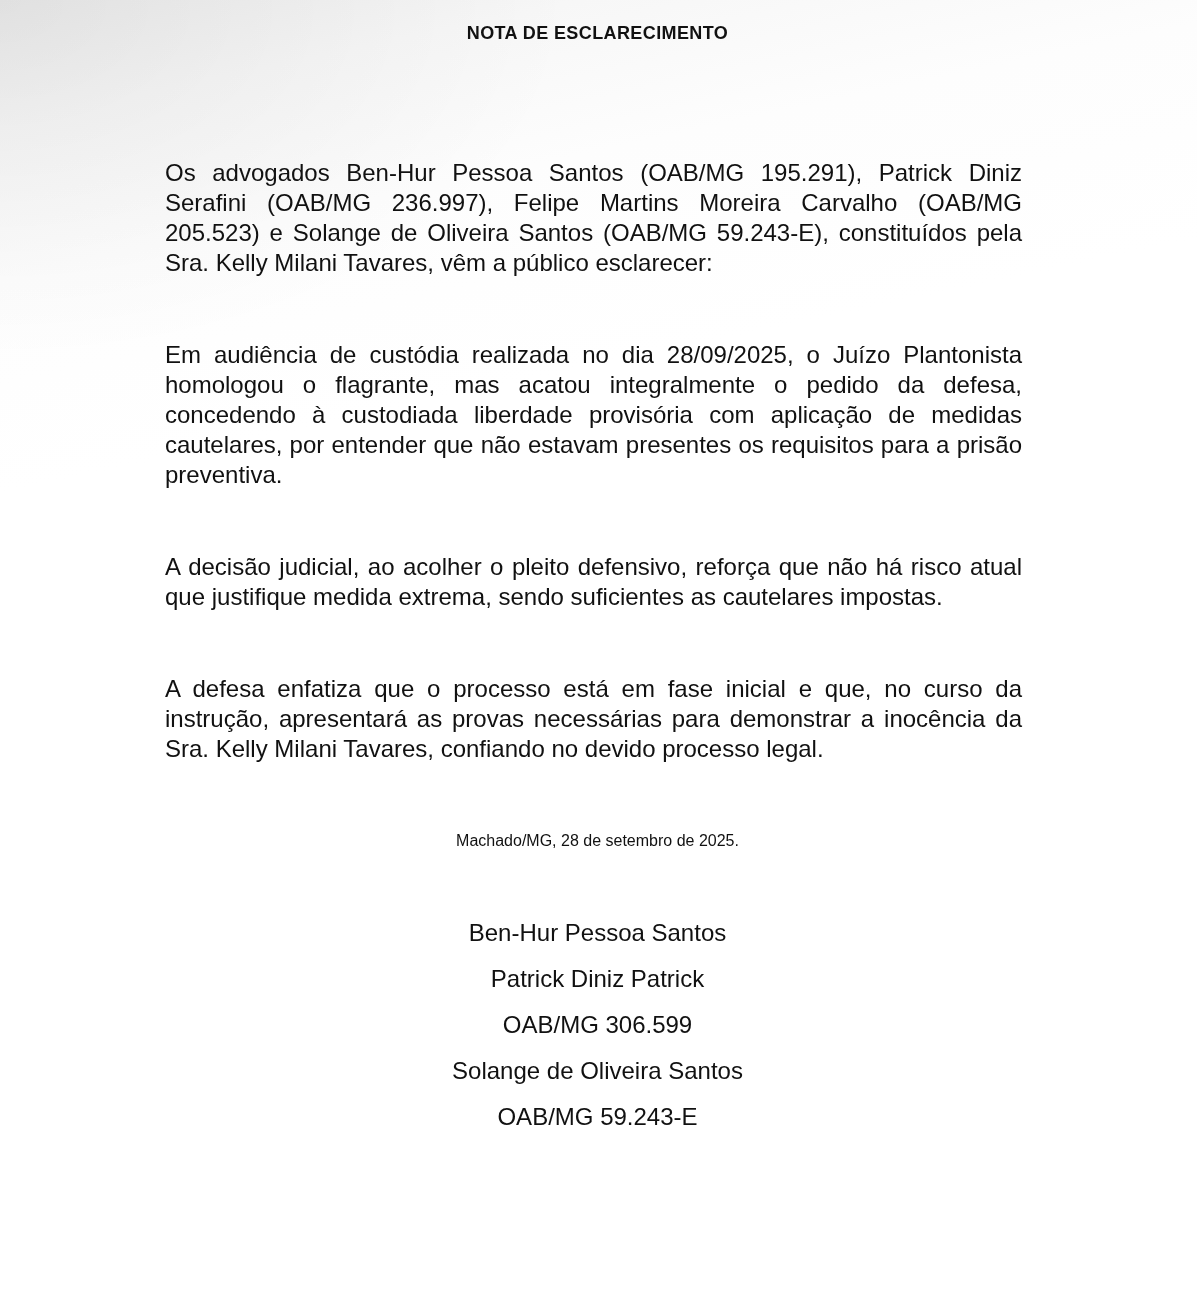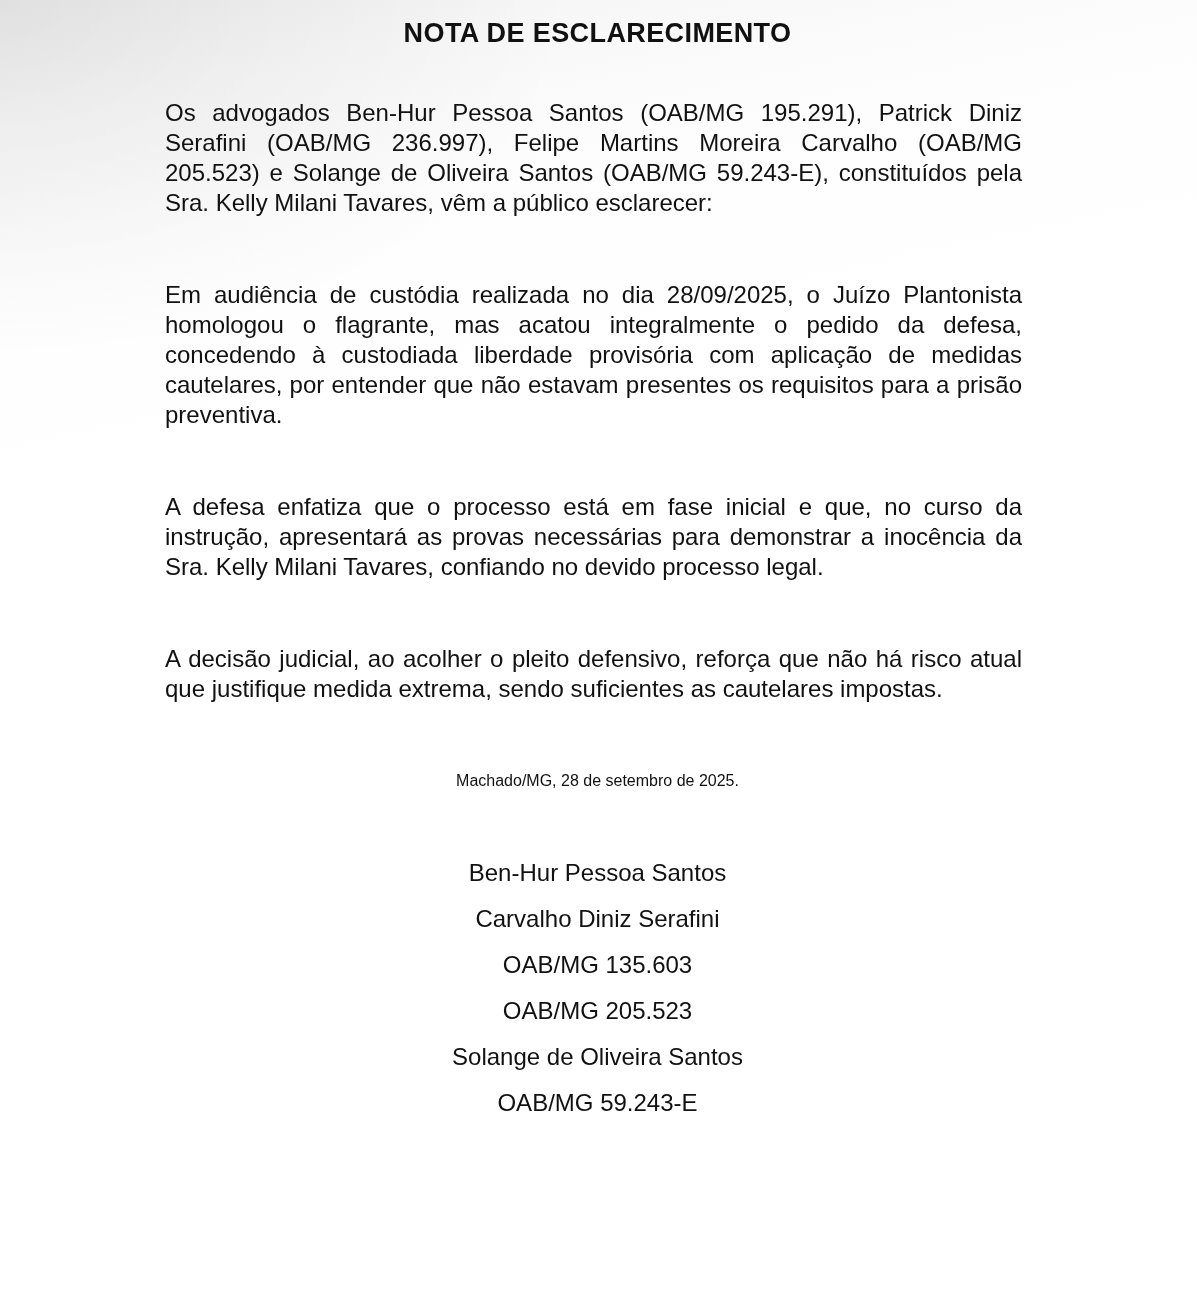--- a/index.html
+++ b/index.html
@@ -16,26 +16,26 @@
     width: 1197px;
     height: 1290px;
     box-sizing: border-box;
     padding: 16px 167px 0 165px;
     background:
       radial-gradient(120% 70% at 0% 0%, rgba(0,0,0,0.06), rgba(0,0,0,0) 40%),
       linear-gradient(168deg, #eeeeee 0%, #f7f7f7 8%, #fdfdfd 18%, #ffffff 32%);
     overflow: hidden;
   }
   .title {
-    font-size: 27px;
+    font-size: 18px;
     font-weight: bold;
     line-height: 34px;
     text-align: center;
     letter-spacing: 0.4px;
-    margin: 0 0 48px 0;
+    margin: 0 0 108px 0;
   }
   .para {
     font-size: 24px;
     line-height: 30px;
     text-align: justify;
     margin: 0 8px 62px 0;
   }
   .dateline {
     font-size: 16px;
     line-height: 30px;
@@ -56,28 +56,27 @@
 <body>
 
 <div class="page">
 
   <h1 class="title">NOTA DE ESCLARECIMENTO</h1>
 
   <p class="para">Os advogados Ben-Hur Pessoa Santos (OAB/MG 195.291), Patrick Diniz Serafini (OAB/MG 236.997), Felipe Martins Moreira Carvalho (OAB/MG 205.523) e Solange de Oliveira Santos (OAB/MG 59.243-E), constituídos pela Sra. Kelly Milani Tavares, vêm a público esclarecer:</p>
 
   <p class="para">Em audiência de custódia realizada no dia 28/09/2025, o Juízo Plantonista homologou o flagrante, mas acatou integralmente o pedido da defesa, concedendo à custodiada liberdade provisória com aplicação de medidas cautelares, por entender que não estavam presentes os requisitos para a prisão preventiva.</p>
 
+  <p class="para">A decisão judicial, ao acolher o pleito defensivo, reforça que não há risco atual que justifique medida extrema, sendo suficientes as cautelares impostas.</p>
+
   <p class="para">A defesa enfatiza que o processo está em fase inicial e que, no curso da instrução, apresentará as provas necessárias para demonstrar a inocência da Sra. Kelly Milani Tavares, confiando no devido processo legal.</p>
-
-  <p class="para">A decisão judicial, ao acolher o pleito defensivo, reforça que não há risco atual que justifique medida extrema, sendo suficientes as cautelares impostas.</p>
 
   <p class="dateline">Machado/MG, 28 de setembro de 2025.</p>
 
   <div class="signatures">
     <p class="sig">Ben-Hur Pessoa Santos</p>
-    <p class="sig">Carvalho Diniz Serafini</p>
-    <p class="sig">OAB/MG 135.603</p>
-    <p class="sig">OAB/MG 205.523</p>
+    <p class="sig">Patrick Diniz Patrick</p>
+    <p class="sig">OAB/MG 306.599</p>
     <p class="sig">Solange de Oliveira Santos</p>
     <p class="sig">OAB/MG 59.243-E</p>
   </div>
 
 </div>
 
 </body></html>

